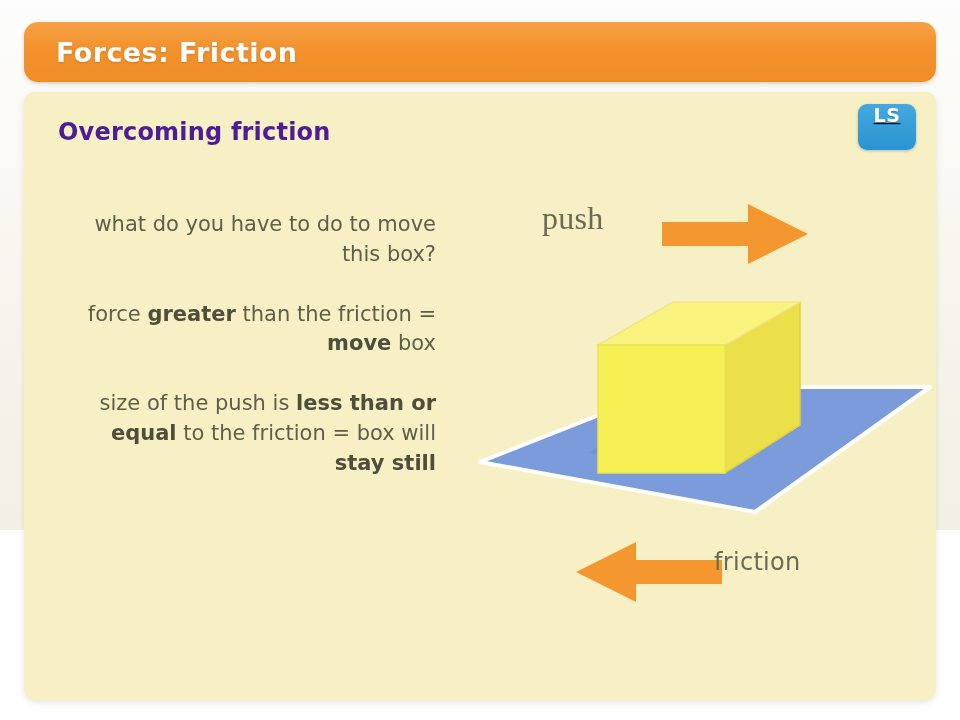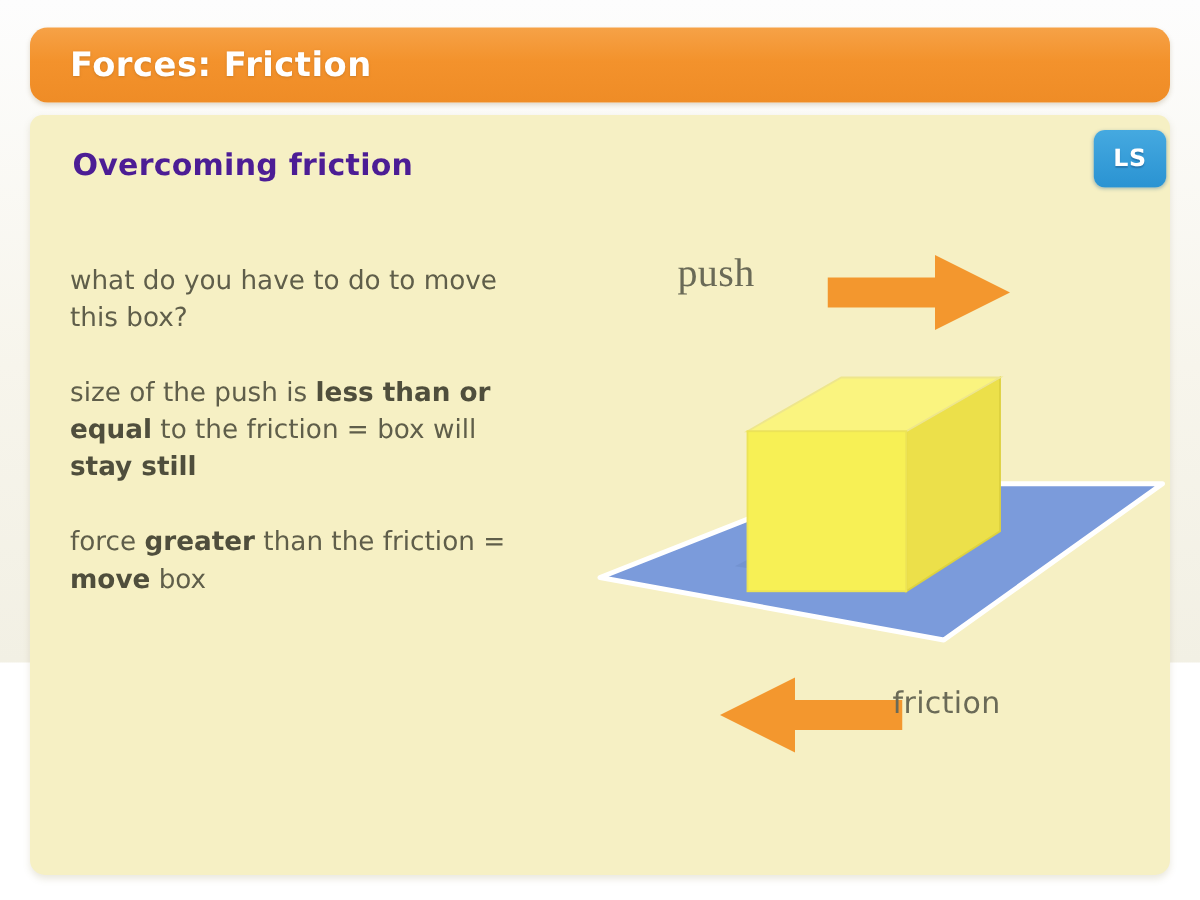--- a/index.html
+++ b/index.html
@@ -57,30 +57,31 @@
     background: #f6f0c4;
     border-radius: 10px 10px 12px 12px;
     box-shadow: 0 3px 6px rgba(140, 125, 70, 0.18);
     overflow: hidden;
     box-sizing: border-box;
   }
 
   
   .ls-badge {
     position: absolute;
-    right: 3px;
+    right: 20px;
     top: 12px;
     width: 58px;
     height: 46px;
     background: linear-gradient(180deg, #45a9e0 0%, #2a93d2 100%);
     border-radius: 9px;
     box-shadow: 0 1px 3px rgba(30, 90, 140, 0.35);
     display: flex;
-    align-items: center;
+    align-items: flex-start;
     justify-content: center;
+    text-decoration: underline;
   }
   .ls-badge-text {
     color: #ffffff;
     font-size: 19px;
     font-weight: bold;
     letter-spacing: 0.5px;
     text-shadow: 0 1px 1px rgba(20, 70, 120, 0.4);
   }
 
   
@@ -100,20 +101,21 @@
     position: absolute;
     left: 32px;
     top: 118px;
     width: 380px;
   }
   .body-para {
     font-size: 21px;
     line-height: 1.42;
     color: #5f5e4a;
     margin: 0 0 30px 0;
+    text-align: right;
   }
   .body-para:last-child { margin-bottom: 0; }
   .body-para b { font-weight: bold; color: #4f4e3c; }
 
   
   .illustration {
     position: absolute;
     left: 418px;
     top: 90px;
     width: 480px;
@@ -160,22 +162,22 @@
   <div class="content-panel">
 
     <div class="ls-badge">
       <span class="ls-badge-text">LS</span>
     </div>
 
     <div class="section-heading">Overcoming friction</div>
 
     <div class="text-column">
       <p class="body-para"><span>what do you have to do to move this box?</span></p>
+      <p class="body-para"><span>force </span><b>greater</b><span> than the friction = </span><b>move</b><span> box</span></p>
       <p class="body-para"><span>size of the push is </span><b>less than or equal</b><span> to the friction = box will </span><b>stay still</b></p>
-      <p class="body-para"><span>force </span><b>greater</b><span> than the friction = </span><b>move</b><span> box</span></p>
     </div>
 
     <div class="illustration">
 
       <div class="push-label">push</div>
 
       <svg class="arrow-svg arrow-push" width="150" height="70" viewBox="0 0 150 70">
         <path d="M0 22 L86 22 L86 4 L146 34 L86 64 L86 46 L0 46 Z" fill="#f3972e"></path>
       </svg>
 

